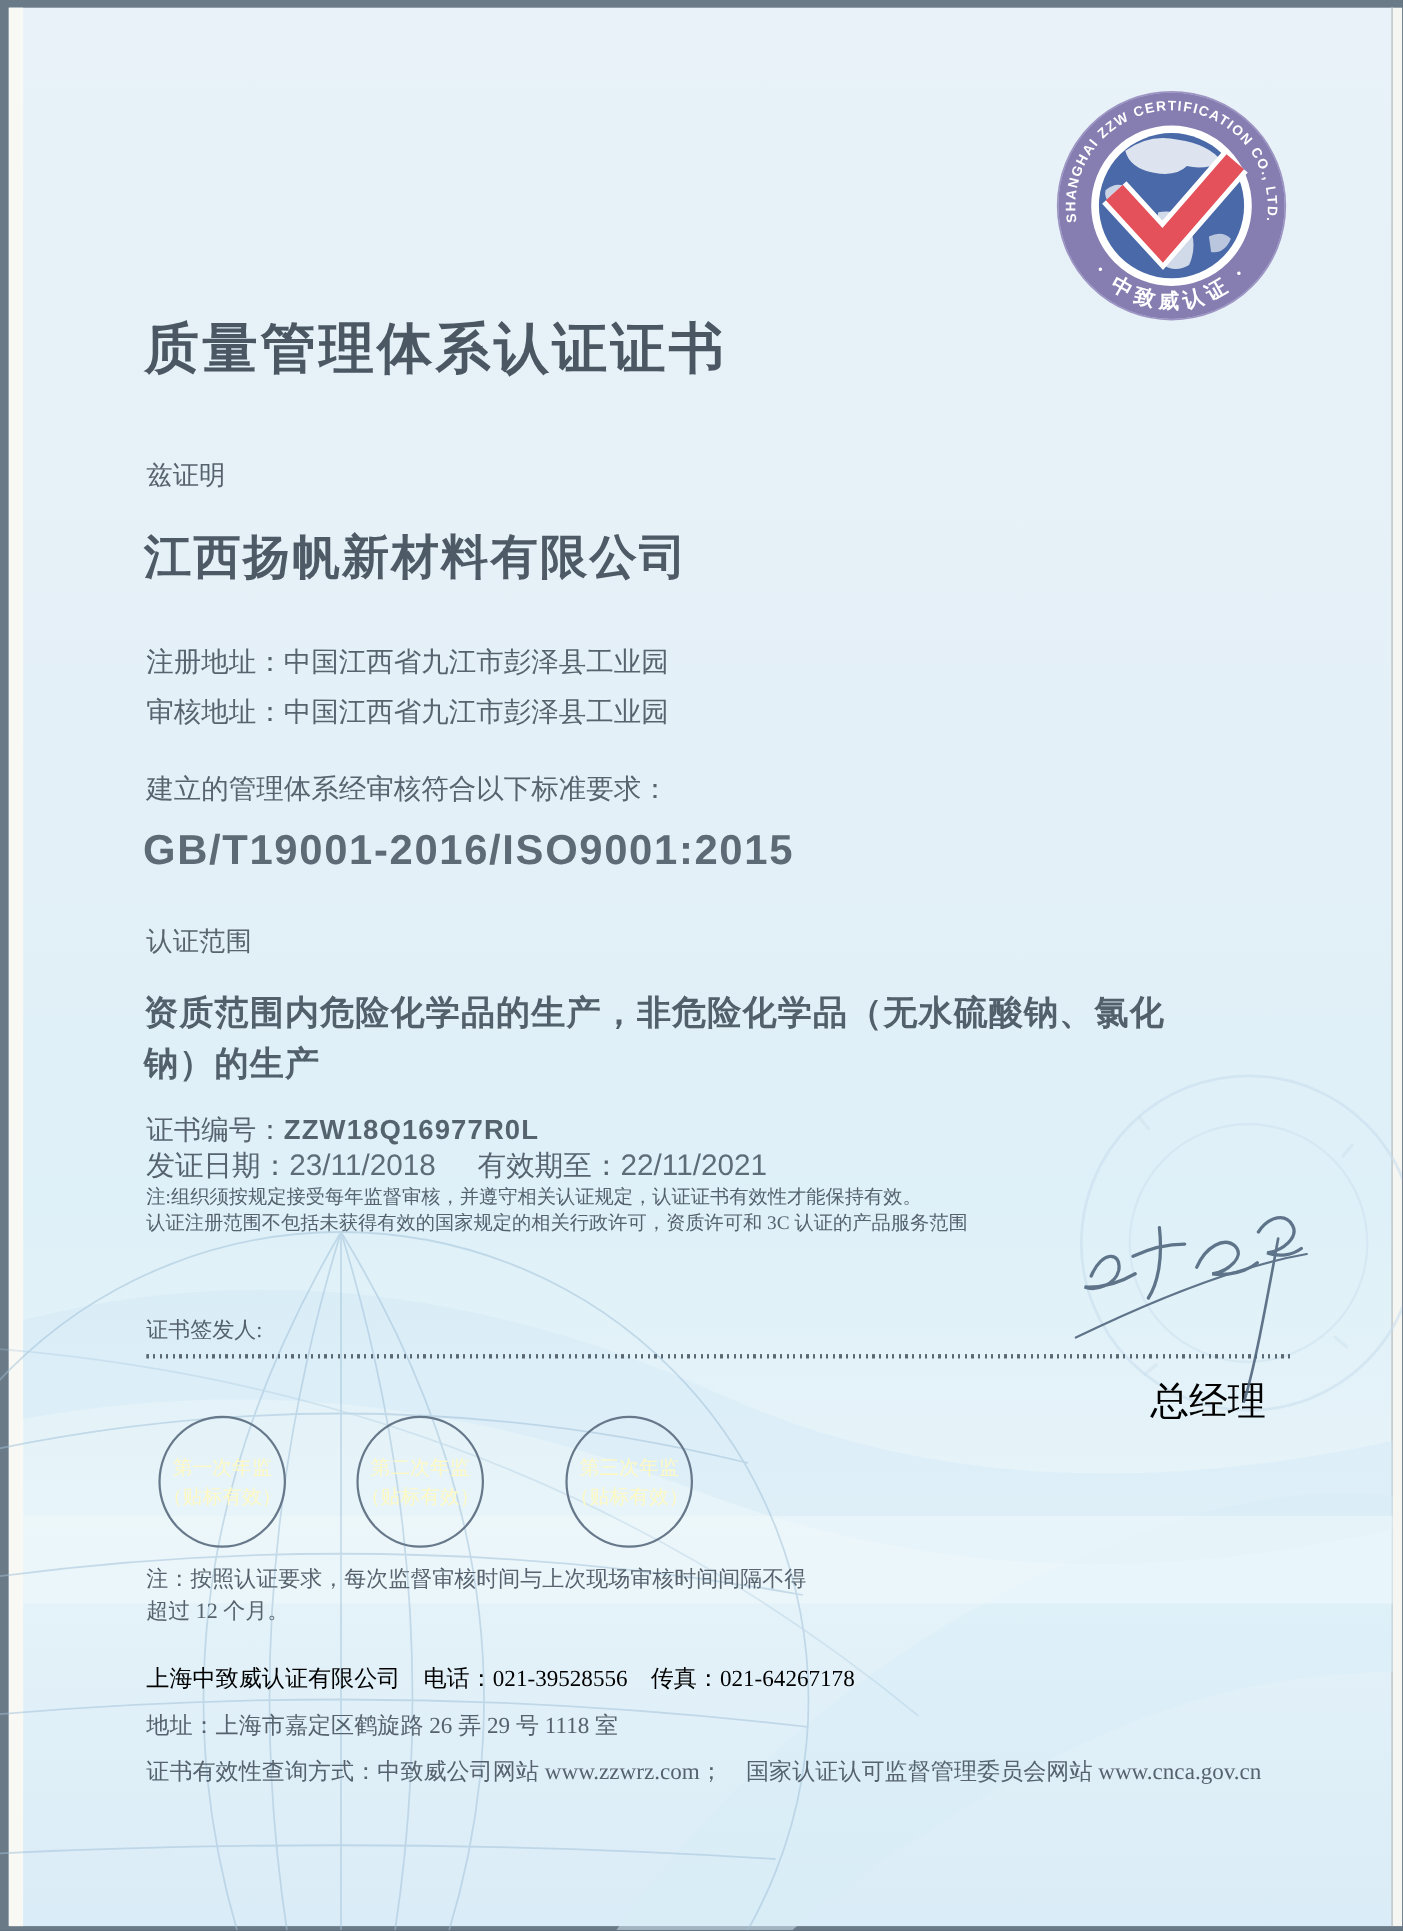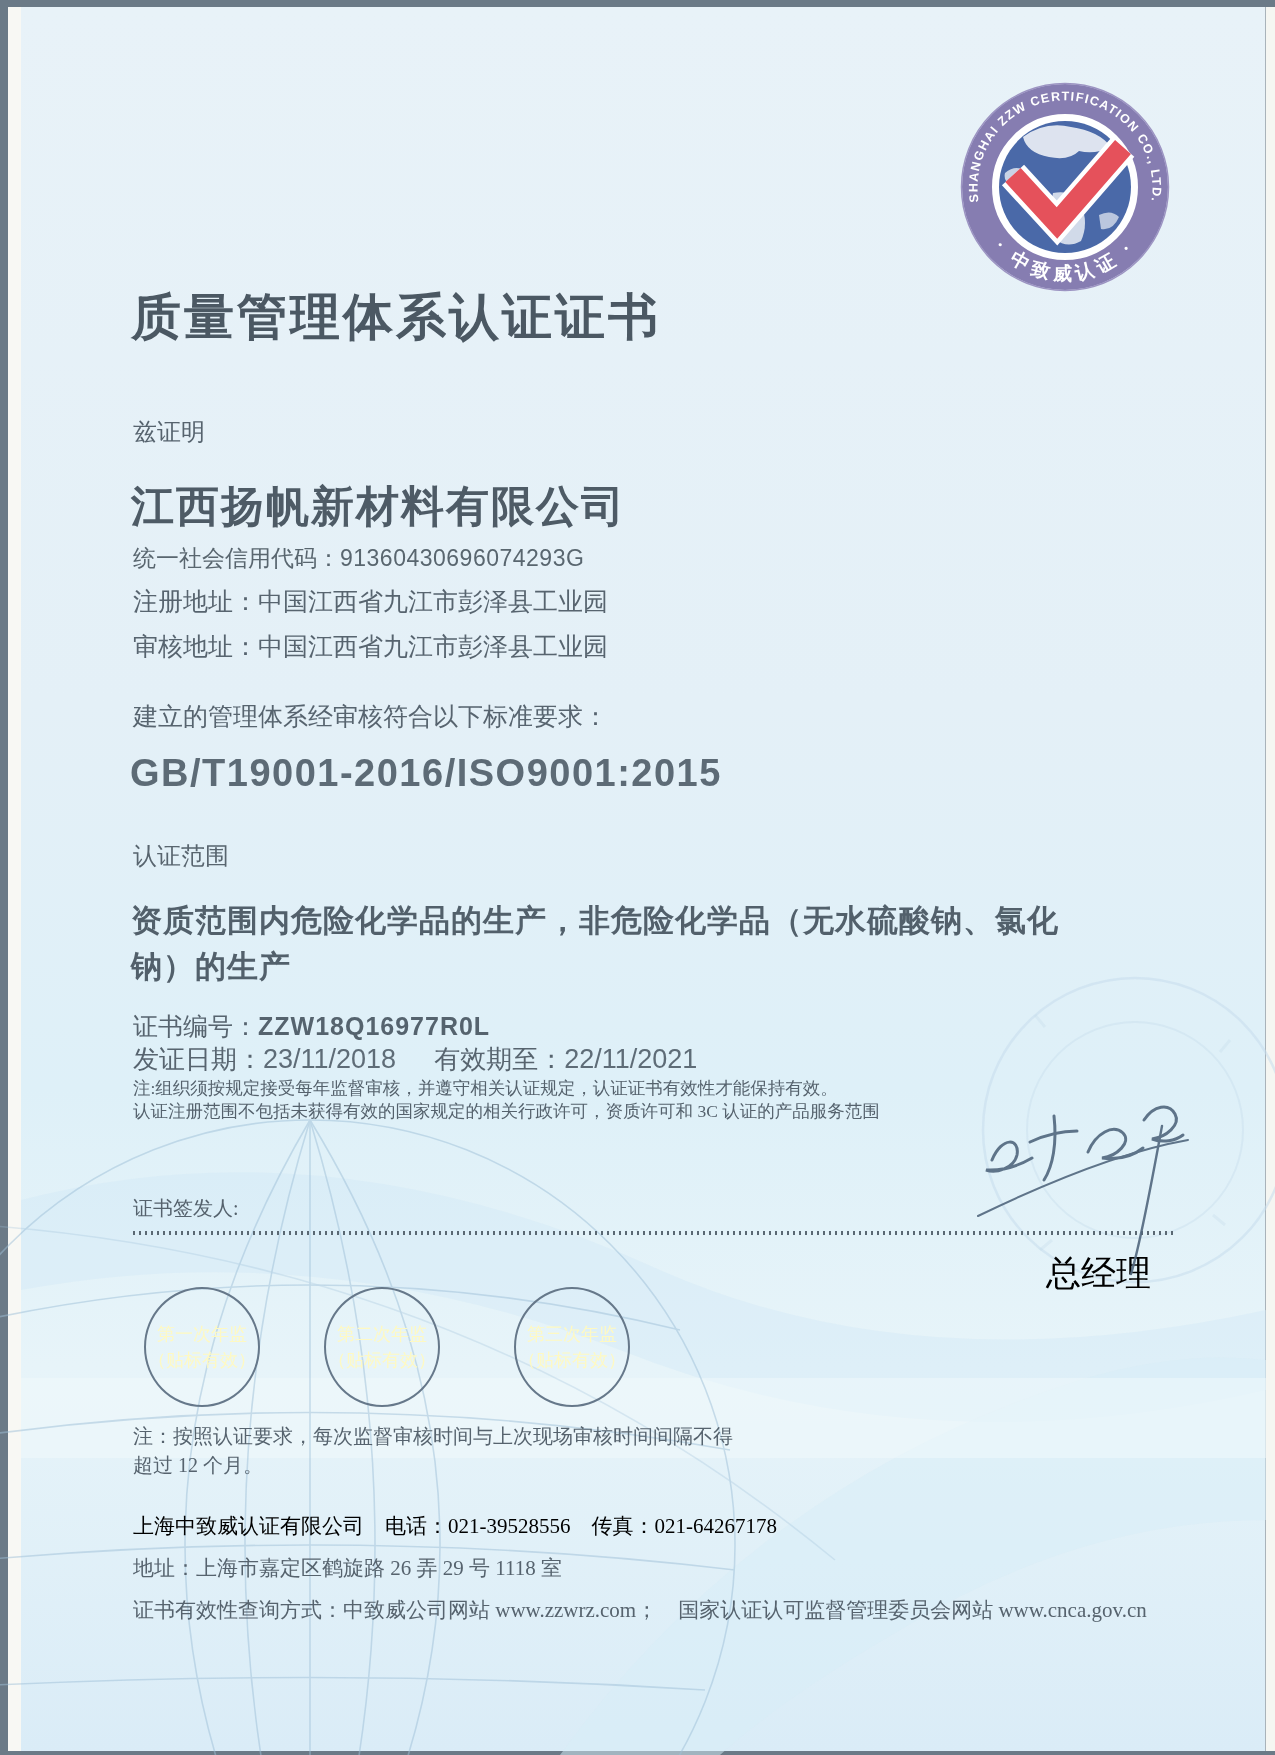--- a/index.html
+++ b/index.html
@@ -120,23 +120,20 @@
       <path d="M 1144,1120 c 10,-15 25,-17 31,-6 c 6,11 -9,23 -23,25 c 11,4 23,2 31,-4"></path>
       <path d="M 1162,1126 C 1152,1180 1141,1242 1131,1274" stroke-width="2.4"></path>
     </g>
   </svg>
 
   <div class="content-layer">
     <div id="title" class="abs">质量管理体系认证证书</div>
     <div id="certify" class="abs">兹证明</div>
     <div id="company" class="abs">江西扬帆新材料有限公司</div>
 
-    <div id="credit-line" class="abs">
-      <span>统一社会信用代码：</span><span class="code">91360430696074293G</span>
-    </div>
     <div id="reg-addr" class="abs">注册地址：中国江西省九江市彭泽县工业园</div>
     <div id="audit-addr" class="abs">审核地址：中国江西省九江市彭泽县工业园</div>
 
     <div id="std-intro" class="abs">建立的管理体系经审核符合以下标准要求：</div>
     <div id="std-code" class="abs sans">GB/T19001-2016/ISO9001:2015</div>
 
     <div id="scope-label" class="abs">认证范围</div>
     <div id="scope" class="abs">
       <div>资质范围内危险化学品的生产，非危险化学品（无水硫酸钠、氯化</div>
       <div>钠）的生产</div>

